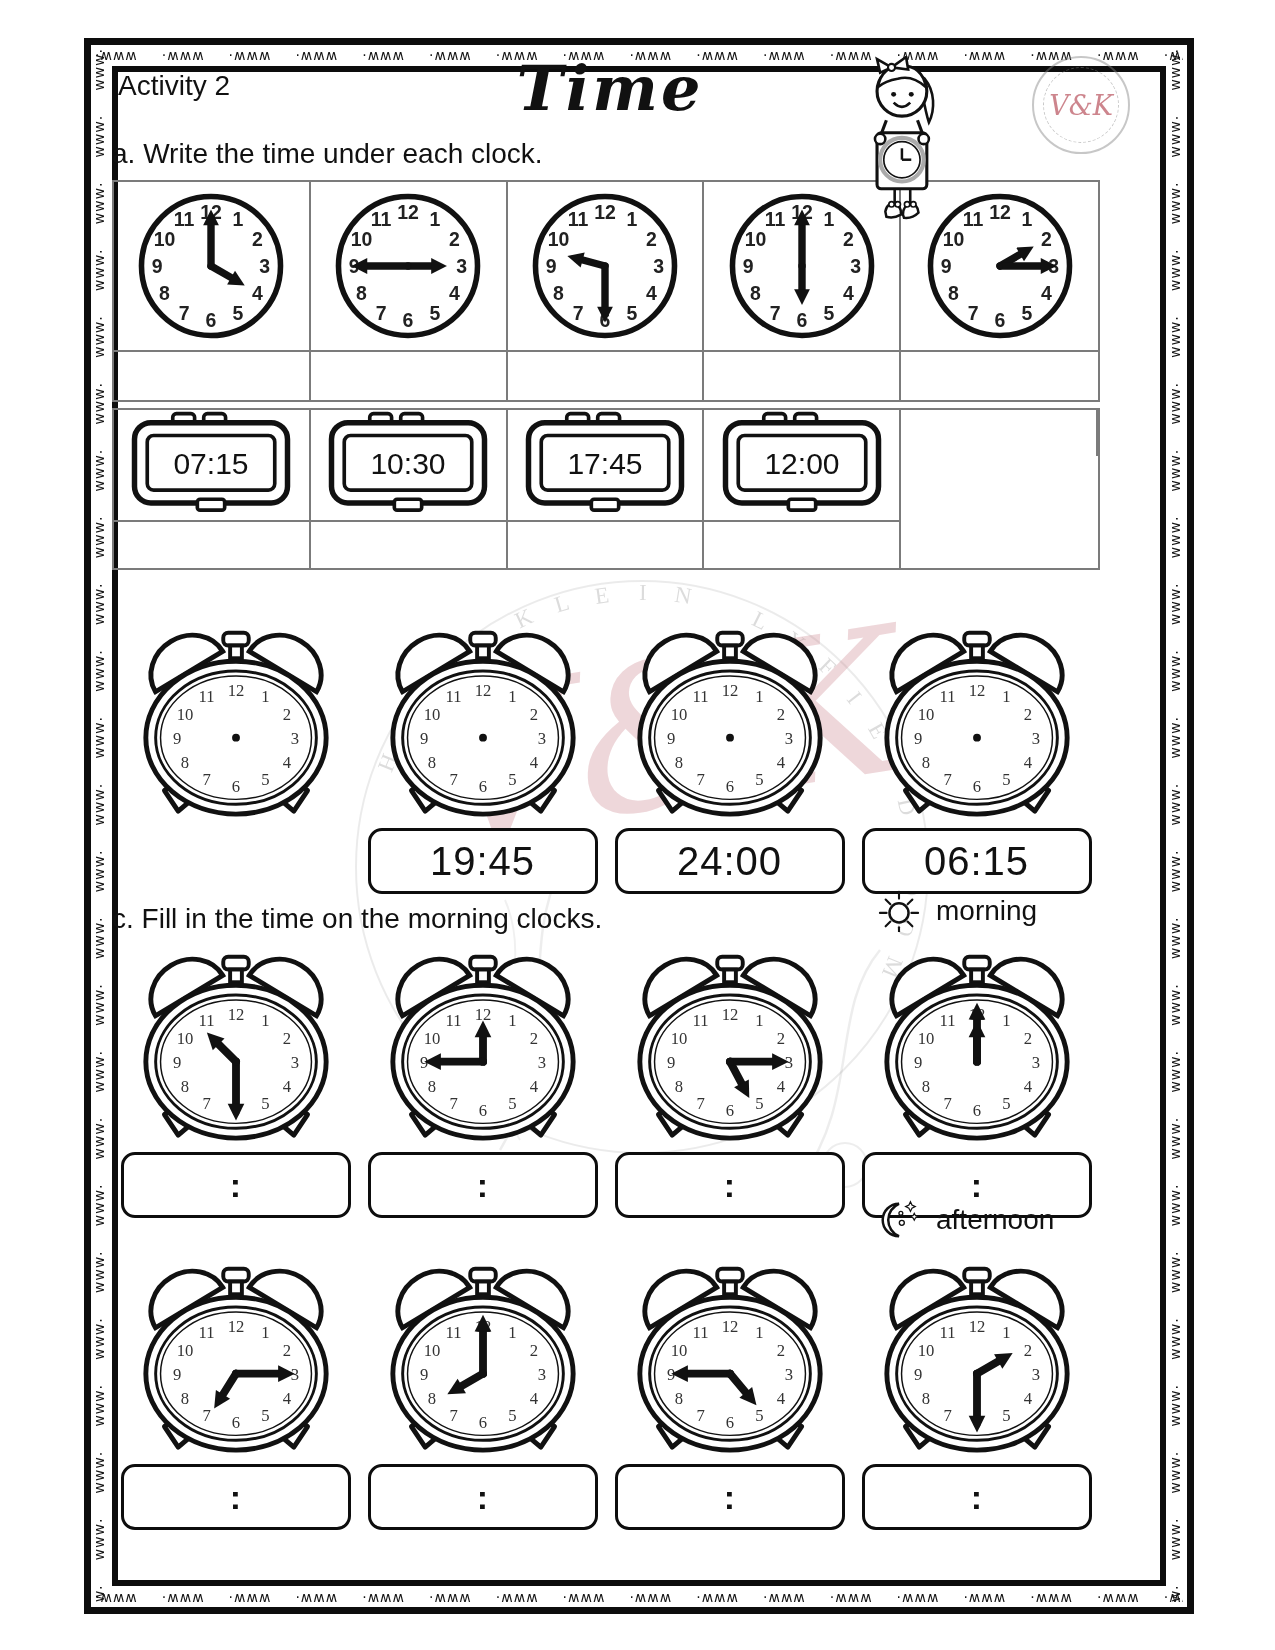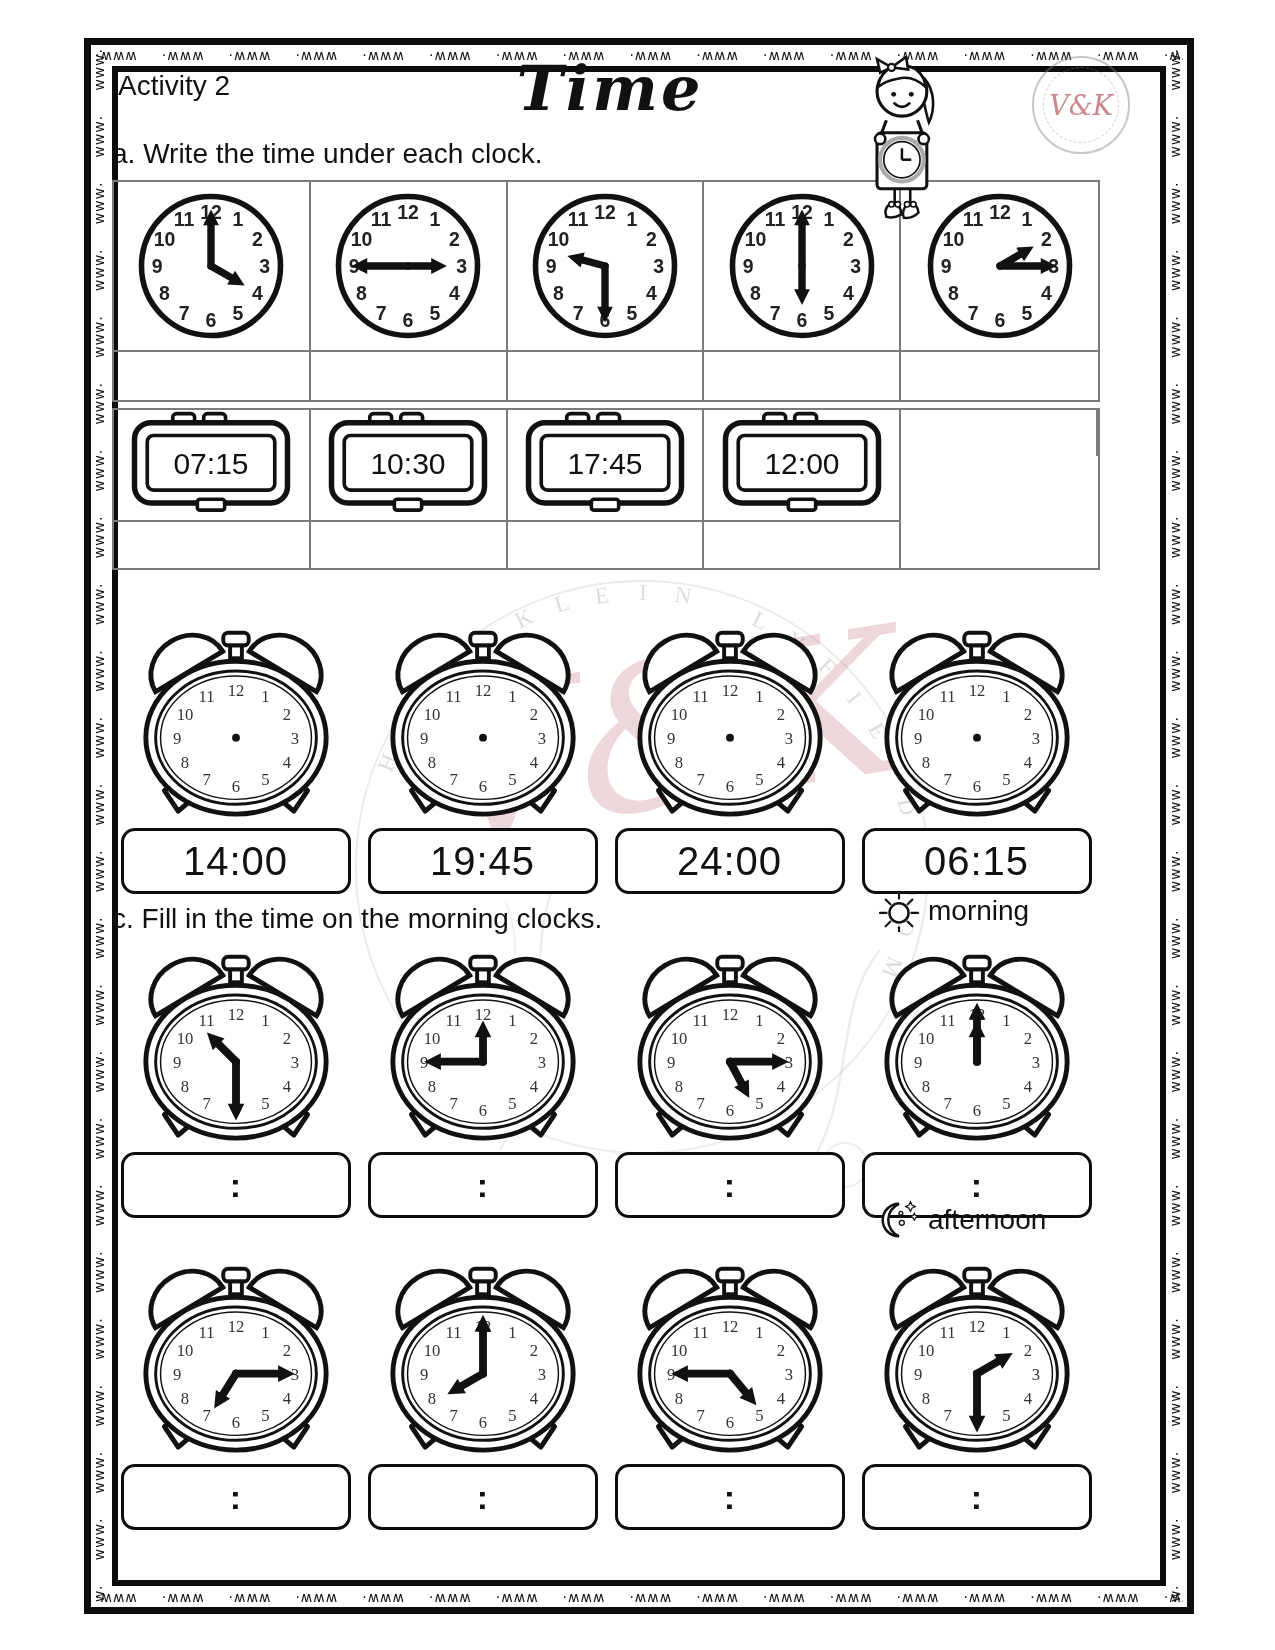--- a/index.html
+++ b/index.html
@@ -49,21 +49,21 @@
   .cellDig{height:110px;display:flex;align-items:flex-start;justify-content:center;
            border-right:2px solid #7b7b7b;border-bottom:2px solid #7b7b7b;}
   .cellAns2{height:46px;border-right:2px solid #7b7b7b;}
   
   .rowClocks{position:absolute;left:112px;width:988px;display:flex;z-index:3;}
   .cellB{flex:1;display:flex;flex-direction:column;align-items:center;}
   .timeBox{width:224px;height:60px;margin-top:10px;border:3px solid #0d0d0d;border-radius:14px;
            display:flex;align-items:center;justify-content:center;font-size:40px;letter-spacing:1px;background:#fff;}
   .blankBox{width:224px;height:60px;margin-top:10px;border:3px solid #0d0d0d;border-radius:14px;
            display:flex;align-items:center;justify-content:center;font-size:34px;font-weight:700;background:#fff;}
-  .periodLabel{position:absolute;z-index:3;display:flex;align-items:center;gap:8px;font-size:28px;}
+  .periodLabel{position:absolute;z-index:3;display:flex;align-items:center;gap:16px;font-size:28px;}
 </style>
 </head>
 <body>
 
 <div class="page">
 
   <div class="wm">
     <div class="wm-circle"></div>
     <div id="wm-arc">
         <span class="wm-letter" style="left: 387.806px; top: 763.107px; transform: translate(-50%, -50%) rotate(-68deg);">H</span>
@@ -333,21 +333,20 @@
           <text x="135.0" y="166.6" font-size="17" font-family="Liberation Serif, serif" font-weight="400" text-anchor="middle" fill="#333">5</text>
           <text x="105.0" y="173.1" font-size="17" font-family="Liberation Serif, serif" font-weight="400" text-anchor="middle" fill="#333">6</text>
           <text x="75.0" y="166.6" font-size="17" font-family="Liberation Serif, serif" font-weight="400" text-anchor="middle" fill="#333">7</text>
           <text x="53.0" y="148.6" font-size="17" font-family="Liberation Serif, serif" font-weight="400" text-anchor="middle" fill="#333">8</text>
           <text x="45.0" y="124.1" font-size="17" font-family="Liberation Serif, serif" font-weight="400" text-anchor="middle" fill="#333">9</text>
           <text x="53.0" y="99.6" font-size="17" font-family="Liberation Serif, serif" font-weight="400" text-anchor="middle" fill="#333">10</text>
           <text x="75.0" y="81.7" font-size="17" font-family="Liberation Serif, serif" font-weight="400" text-anchor="middle" fill="#333">11</text>
           <text x="105.0" y="75.1" font-size="17" font-family="Liberation Serif, serif" font-weight="400" text-anchor="middle" fill="#333">12</text>
     <circle cx="105" cy="118" r="4" fill="#111"></circle>
         </svg>
-        <div class="timeBox">14:00</div>
       </div>
       <div class="cellB">
         <svg width="206" height="196" viewBox="0 0 210 200">
     <g transform="translate(52,42) rotate(-31)">
       <path d="M-40 10 A40 36 0 0 1 40 10 Z" fill="#fff" stroke="#111" stroke-width="5"></path>
           </g>
     <g transform="translate(158,42) rotate(31)">
       <path d="M-40 10 A40 36 0 0 1 40 10 Z" fill="#fff" stroke="#111" stroke-width="5"></path>
           </g>
     <line x1="63" y1="57" x2="83" y2="75" stroke="#111" stroke-width="7"></line>

